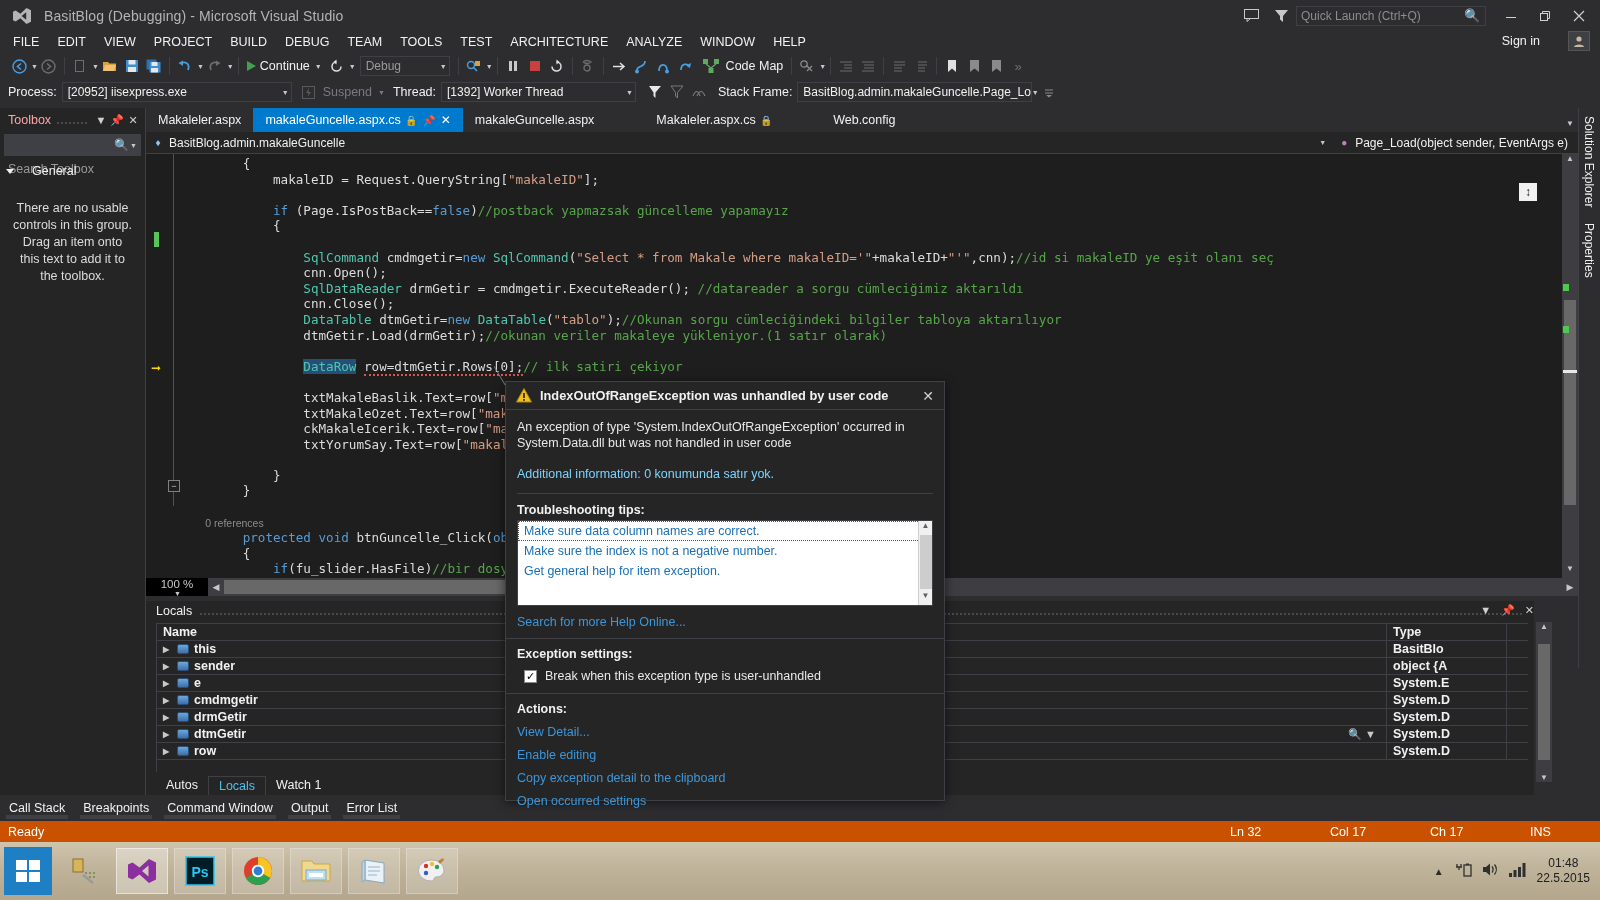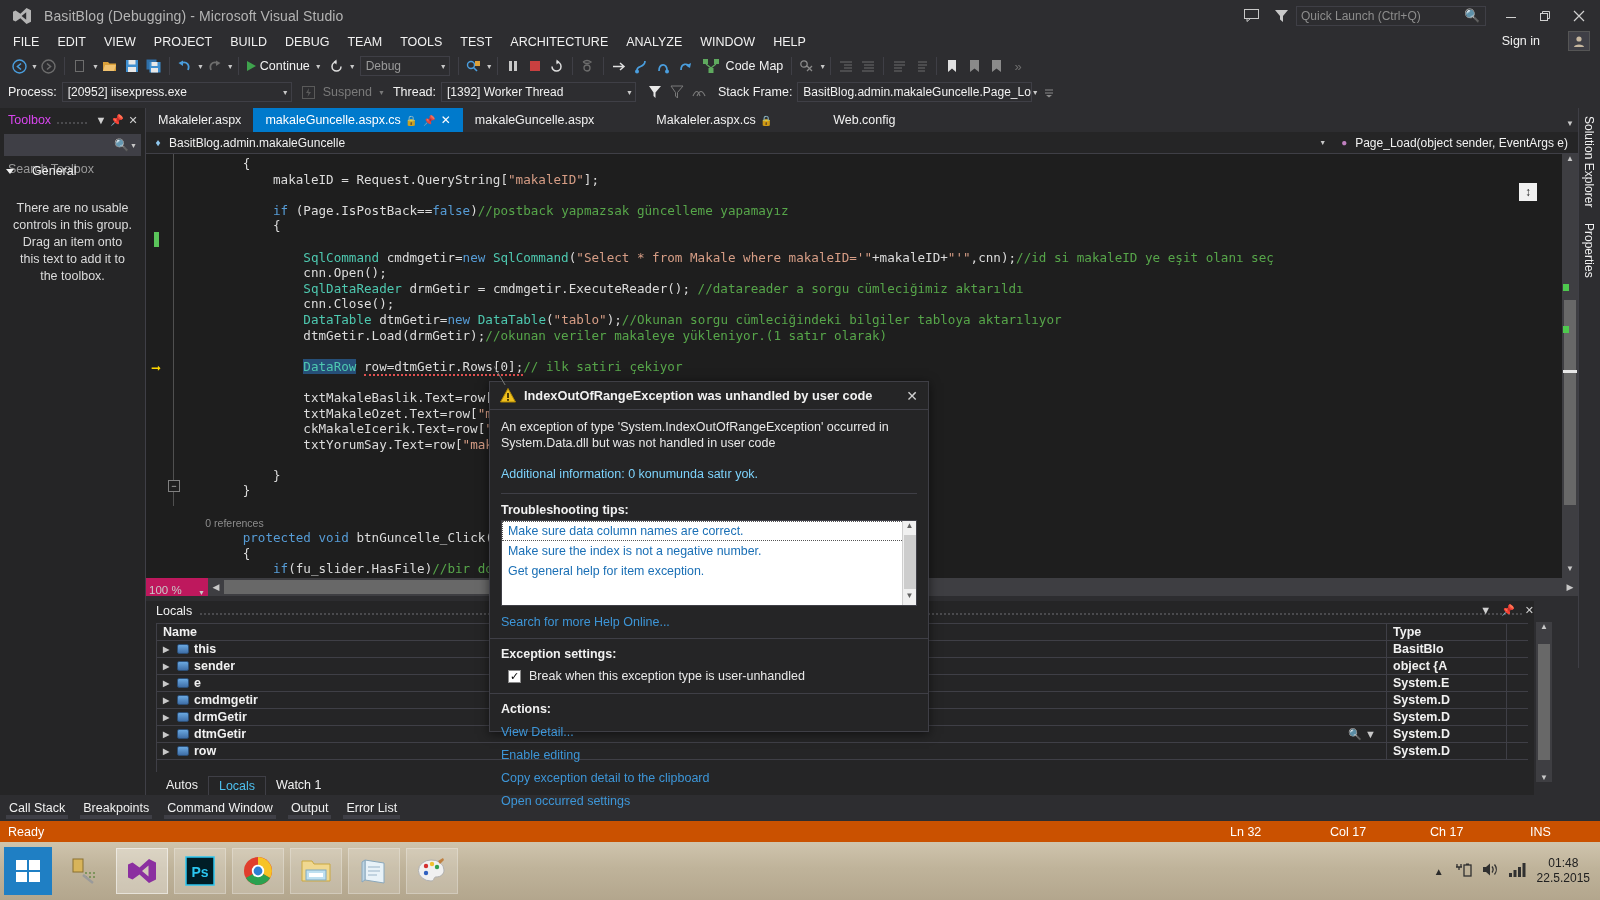--- a/index.html
+++ b/index.html
@@ -65,21 +65,21 @@
   .combo.active { color: #f1f1f1; }
   .lbl { font-size: 12.5px; color: #f1f1f1; margin: 0 5px 0 8px;}
   .codemap { font-size:12.5px; color:#f1f1f1; padding:0 4px; }
 
   
   .toolbox {
     position: absolute; left: 0; top: 108px; width: 146px; height: 688px;
     background: #252526; border-right: 1px solid #3f3f46;
   }
   .tb-head { height: 24px; display:flex; align-items:center; padding:0 4px 0 8px; }
-  .tb-head .t { font-size: 12.5px; color: #d946ef; }
+  .tb-head .t { font-size: 12.5px; color: #fca5a5; }
   .tb-head .dots { flex:1; margin: 0 6px; border-bottom: 2px dotted #4a4a4d; height: 8px; }
   .tb-head .ic { width: 16px; text-align:center; color:#d0d0d0; font-size: 11px; }
   .tb-search {
     margin: 2px 4px 0 4px; height: 22px; background:#3f3f46; display:flex; align-items:center; padding: 0 4px;
   }
   .tb-search .ph { flex:1; color:#9a9a9a; font-size:12.5px;margin-top:48px; }
   .tb-body { padding: 8px 6px 0 6px; }
   .tb-group { display:flex; align-items:center; gap:18px; font-size:12.5px; color:#f1f1f1; }
   .tri-down { width:0;height:0;border-top:5px solid #f1f1f1;border-left:4px solid transparent;border-right:4px solid transparent; }
   .tb-empty { margin-top: 22px; text-align:center; font-size: 12.5px; color:#dcdcdc; line-height: 17px; padding: 0 6px;}
@@ -134,21 +134,21 @@
   .bp-bar { position:absolute; left:8px; width: 5px; background:#5ac45a; }
   .cur-arrow { position:absolute; left:5px; color:#ffd700; font-size: 12px; }
   .fold { position:absolute; left:22px; width:12px;height:12px;border:1px solid #808080;color:#c8c8c8;
           font-size:9px; display:flex;align-items:center;justify-content:center; background:#1e1e1e;}
   .vline { position:absolute; left:27px; width:1px; background:#505050; }
 
   .hscroll {
     position:absolute; left:0; bottom:0; width: 100%; height: 18px; background:#3e3e42;
     display:flex; align-items:center;
   }
-  .zoombox { width: 62px; height: 18px; background:#be185d; display:flex; align-items:flex-end; justify-content:space-between; padding: 0 3px; font-size:11.5px; color:#c8c8c8;}
+  .zoombox { width: 62px; height: 18px; background:#000000; display:flex; align-items:center; justify-content:space-between; padding: 0 3px; font-size:11.5px; color:#c8c8c8;flex-direction:column;}
   .hs-arrow { width:16px; text-align:center; color:#c8c8c8; font-size:9px;}
   .hs-track { flex:1; height: 18px; background:#3e3e42; position:relative;}
   .hs-thumb { position:absolute; left:0; top:2px; height:14px; width: 580px; background:#686868; }
 
   .vscroll { position:absolute; right: 0px; top: 46px; width: 16px; height: 424px; background:#3e3e42; }
   .vs-arrow { height: 14px; text-align:center; font-size:8px; color:#c8c8c8; }
   .vs-thumb { position:absolute; left:2px; width:12px; background:#686868; }
   .vs-mark { position:absolute; left:1px; width:6px; height:7px; background:#4ec94e; }
   .vs-mark2 { position:absolute; left:1px; width:14px; height:3px; background:#e8e8e8; }
 
@@ -195,21 +195,21 @@
   .start { width: 48px; height: 48px; margin-left:4px; display:flex; align-items:center; justify-content:center;
            background: #1f7fc4; }
   .tb-item { width: 52px; height: 46px; margin-left: 6px; display:flex; align-items:center; justify-content:center;
              background: rgba(255,255,255,.18); border:1px solid rgba(255,255,255,.25);}
   .tb-item.pinned { background: rgba(255,255,255,.32); border:1px solid rgba(255,255,255,.5); }
   .tray { position:absolute; right: 0; top:0; height:58px; display:flex; align-items:center; gap:10px; padding-right: 10px; color:#2b2b2b;}
   .clock { text-align:center; font-size:12px; line-height:15px; color:#202020; }
 
   
   .exc {
-    position:absolute; left: 489px; top: 381px; width: 440px; height: 351px;
+    position:absolute; left: 505px; top: 381px; width: 440px; height: 420px;
     background:#252526; border:1px solid #3f3f46; box-shadow: 0 2px 10px rgba(0,0,0,.55);
   }
   .exc-head { height: 28px; display:flex; align-items:center; padding: 0 6px 0 10px; border-bottom:1px solid #3f3f46; }
   .warn-ico { width:16px; height:15px; margin-right: 8px; }
   .exc-title { font-size: 12.8px; font-weight: bold; color:#f1f1f1; flex:1; }
   .exc-close { font-size: 14px; color:#d0d0d0; padding: 0 4px;}
   .exc-body { padding: 9px 11px 0 11px; }
   .exc-msg { font-size:12.5px; color:#e8e8e8; line-height: 16px; }
   .exc-addl { font-size:12.5px; color:#7dd3fc; margin-top: 16px; }
   .exc-div { height:1px; background:#3f3f46; margin: 12px 0 0 0; }

